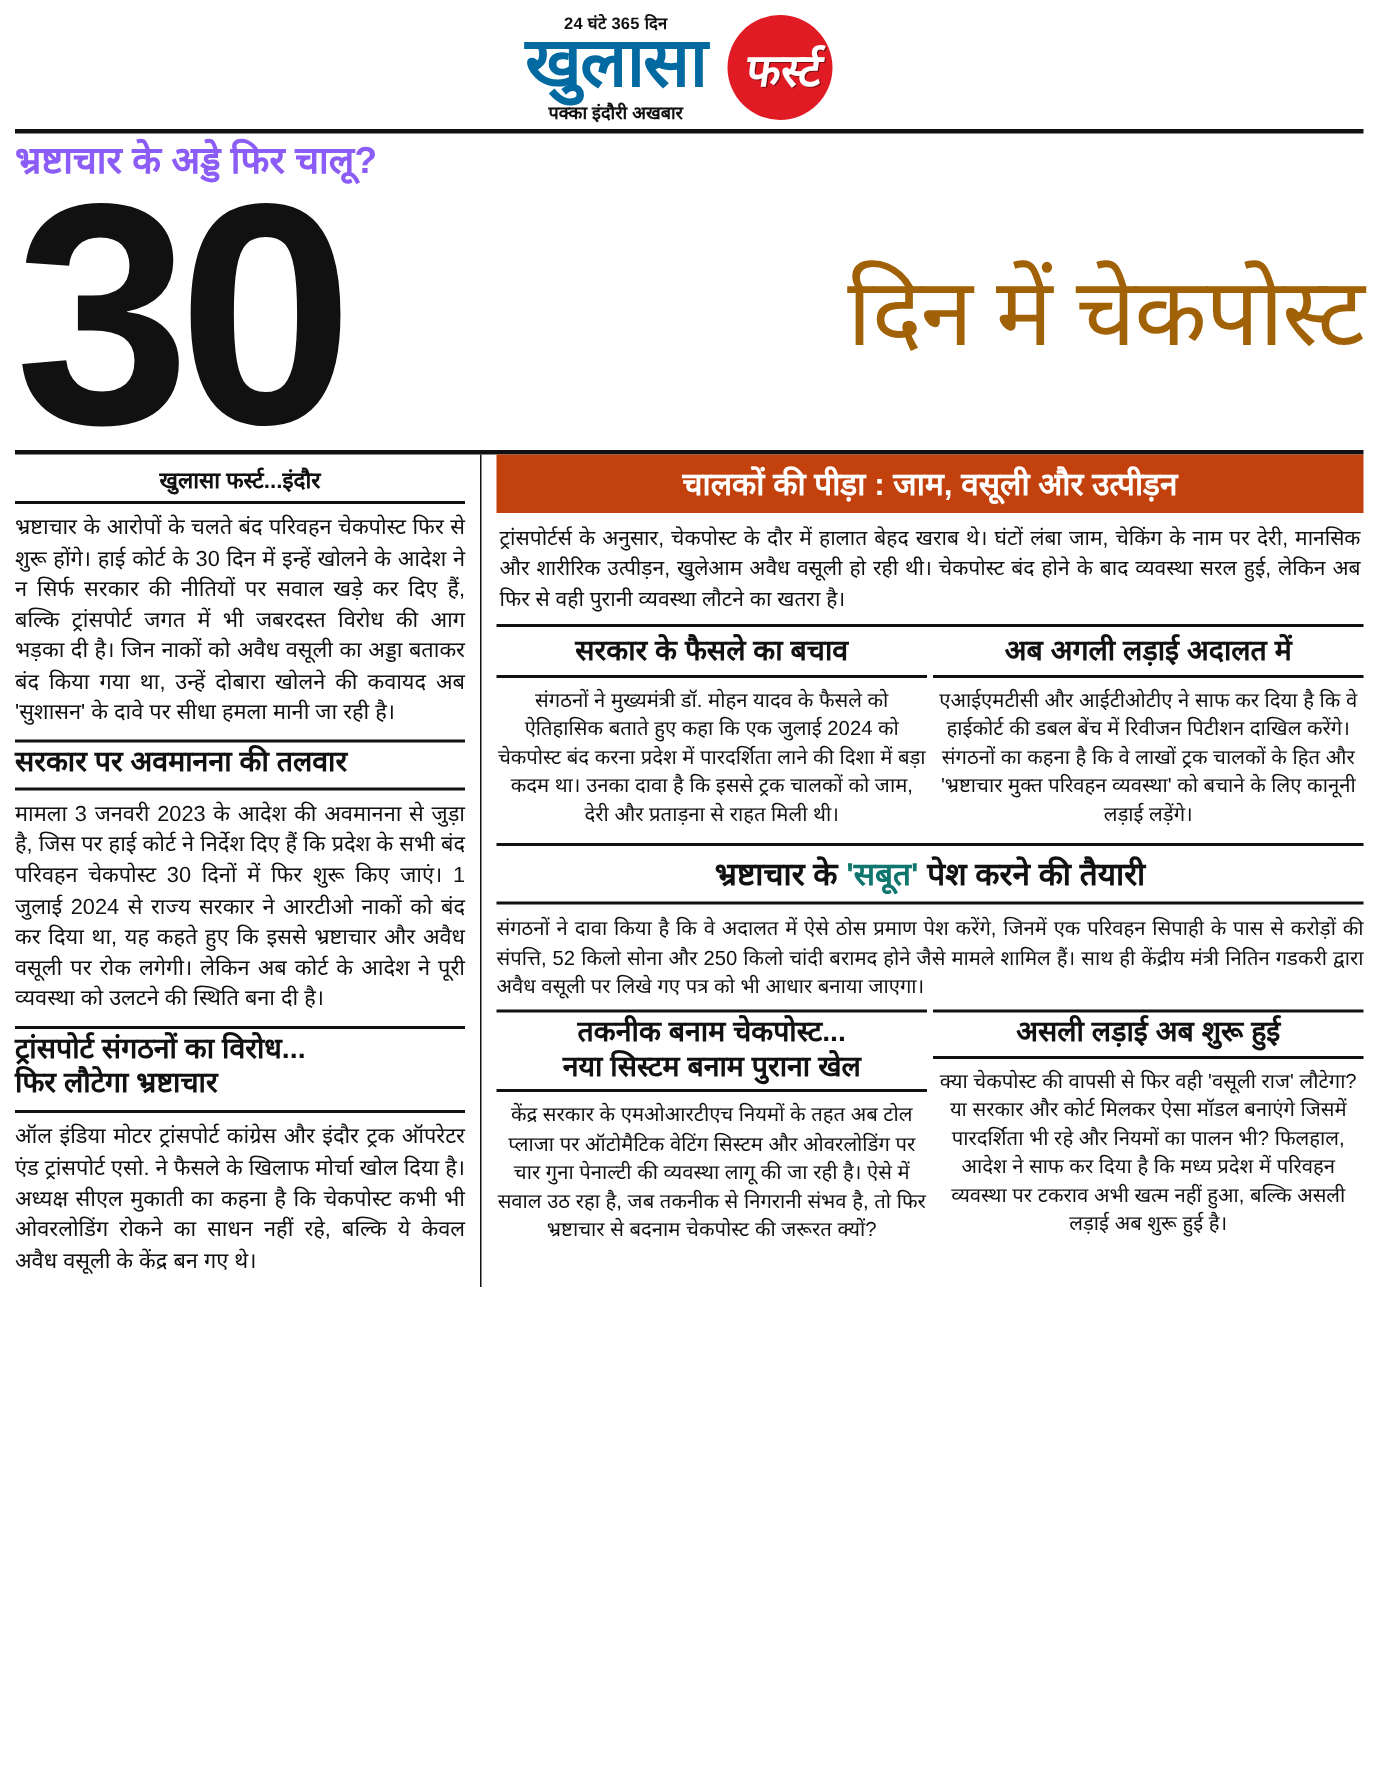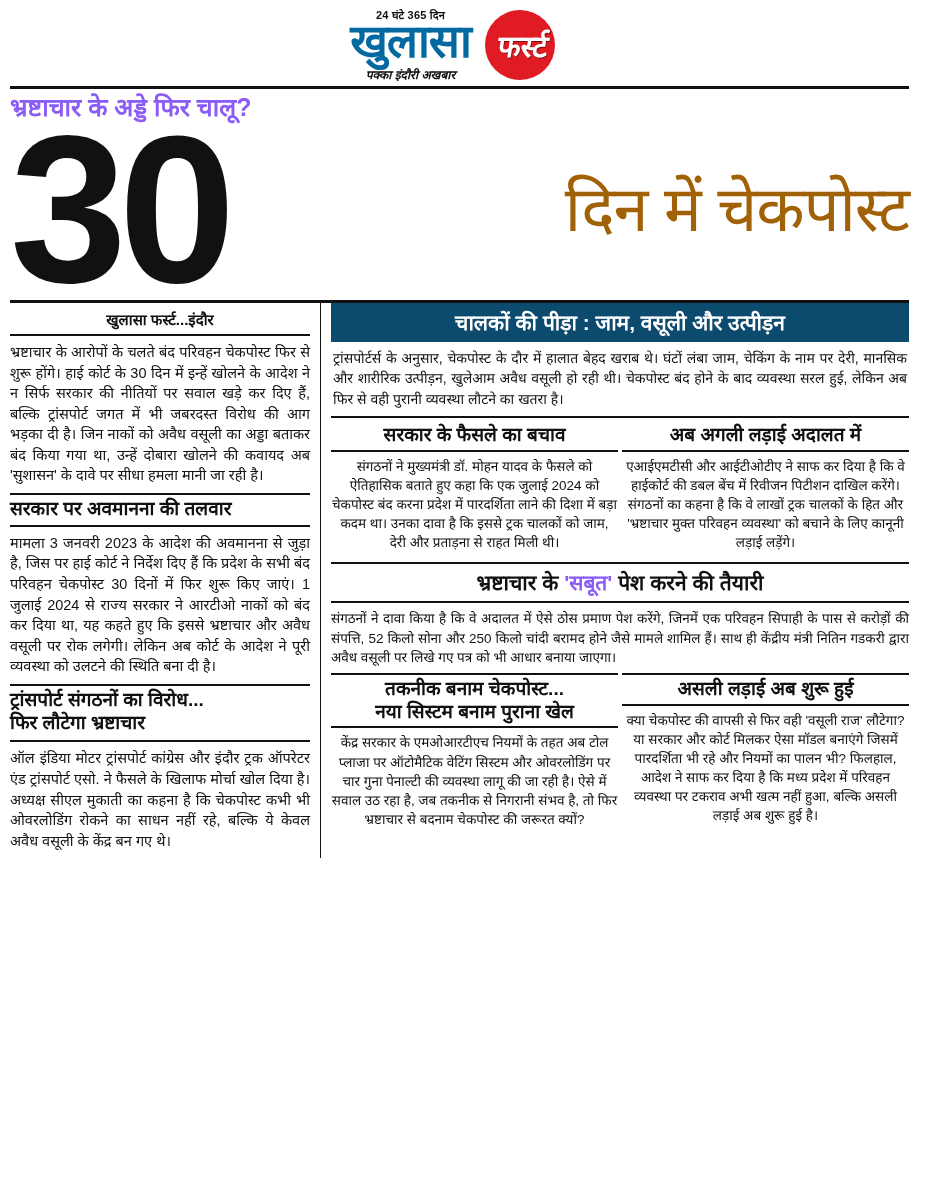--- a/index.html
+++ b/index.html
@@ -41,21 +41,20 @@
     font-weight: bold;
     letter-spacing: -1px;
     line-height: 1;
     color: #0369a1;
   }
   .mast-tag {
     font-size: 12px;
     font-weight: bold;
     color: #111;
     margin-top: 2px;
-    font-style: italic;
   }
   .mast-logo {
     width: 92px; height: 70px;
     position: relative;
     display: flex; align-items: center; justify-content: center;
   }
   .mast-logo .circle {
     position: absolute;
     width: 70px; height: 70px;
     border-radius: 50%;
@@ -162,21 +161,21 @@
     padding-bottom: 0;
   }
   .sub-head.noborder {
     border: 0;
     padding: 0 0 2px 0;
     margin-top: 0;
   }
 
   
   .banner {
-    background: #0c4a6e;
+    background: #c2410c;
     color: #fff;
     text-align: center;
     font-size: 21px;
     font-weight: bold;
     padding: 5px 0 6px 0;
     margin-bottom: 6px;
   }
   .lead {
     font-size: 14px;
     line-height: 1.45;
@@ -216,21 +215,21 @@
   .wide-block { margin-top: 4px; }
   .wide-head {
     text-align: center;
     font-size: 21px;
     font-weight: bold;
     border-top: 2px solid #111;
     border-bottom: 2px solid #111;
     padding: 4px 0 5px 0;
     margin-bottom: 6px;
   }
-  .wide-head .red { color: #8b5cf6; }
+  .wide-head .red { color: #0f766e; }
   .sep { border-bottom: 2px solid #111; margin: 4px 0 6px 0; }
   .vline { border-left: 1px solid #111; padding-left: 10px; }
 </style>
 </head>
 <body>
 
 <div class="page">
 
   <div class="masthead">
     <div class="mast-left">

